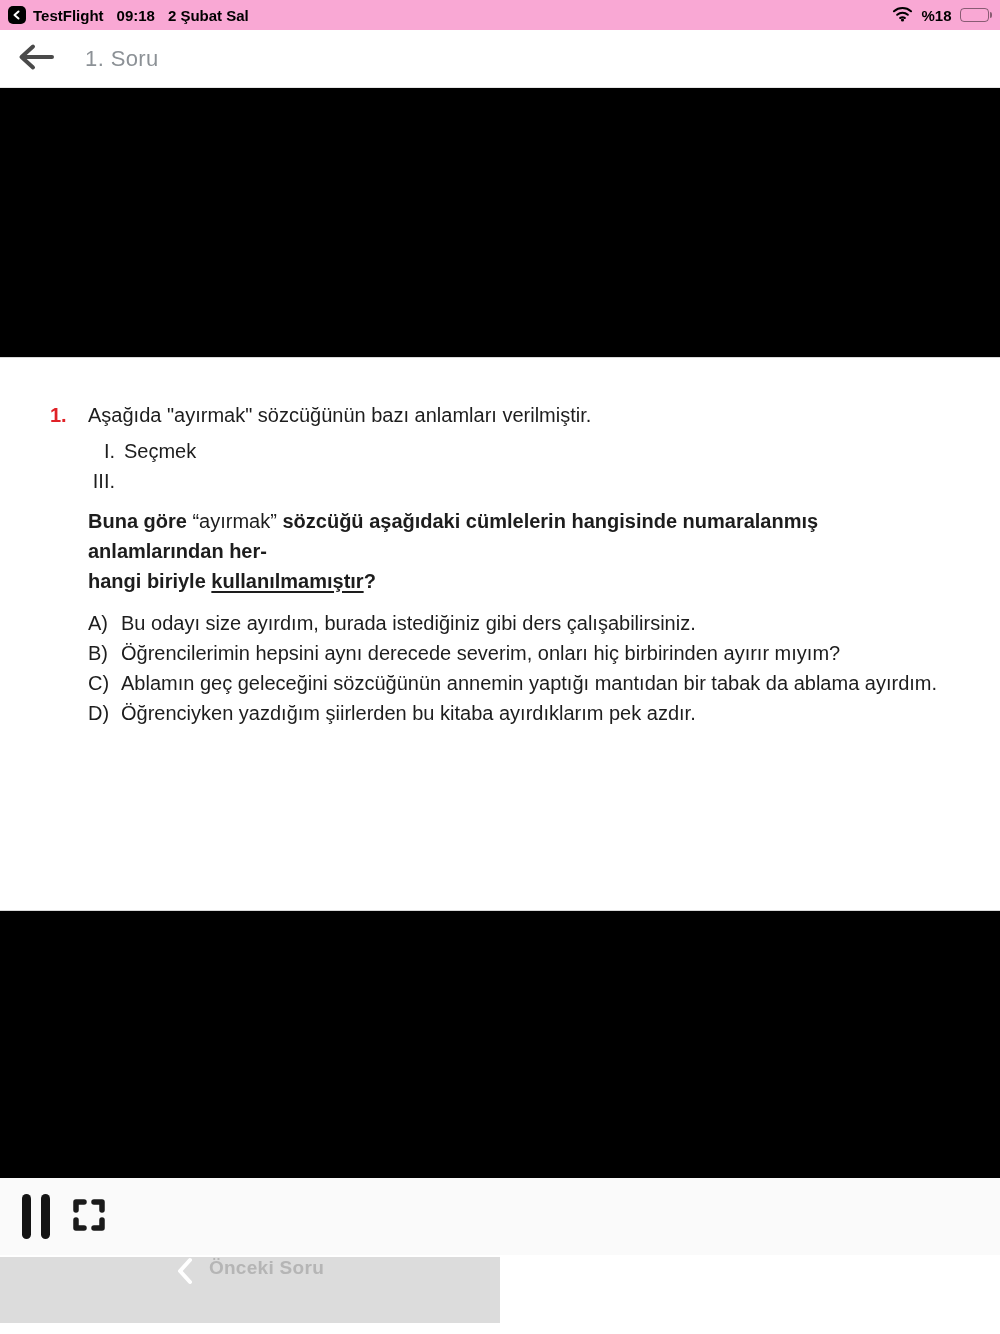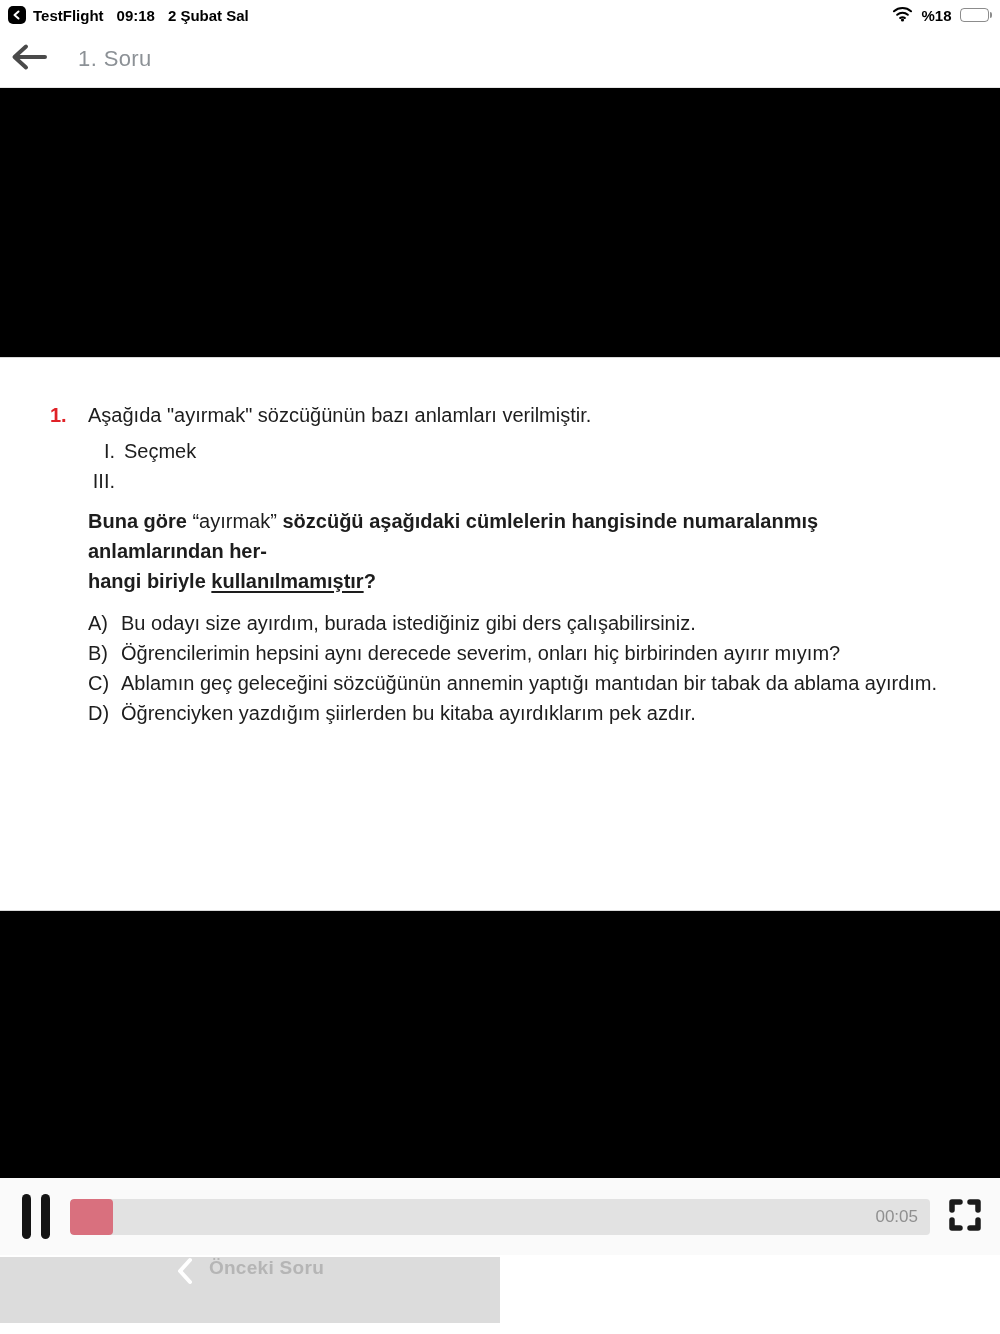--- a/index.html
+++ b/index.html
@@ -1,34 +1,34 @@
 <!DOCTYPE html>
 <html><head>
 <meta charset="utf-8">
 <style>
   * { margin:0; padding:0; box-sizing:border-box; }
   body { font-family:"Liberation Sans","DejaVu Sans",sans-serif; background:#777; }
-  .screen { position:relative; width:1000px; height:1334px; background:#ffffff; overflow:hidden; margin:0 auto; }
+  .screen { position:relative; width:1000px; height:1334px; background:#f9a8d4; overflow:hidden; margin:0 auto; }
 
   
   .status-bar { position:absolute; top:0; left:0; right:0; height:30px;
     display:flex; align-items:center; justify-content:space-between; padding:0 8px; }
   .sb-left { display:flex; align-items:center; gap:13px; font-size:15px; font-weight:700; color:#000; }
   .tf-chip { display:flex; align-items:center; gap:7px; }
   .tf-icon { width:18px; height:18px; background:#000; border-radius:5px;
     display:flex; align-items:center; justify-content:center; }
   .sb-right { display:flex; align-items:center; gap:8px; font-size:15px; font-weight:600; color:#000;justify-content:center; }
   .battery { display:flex; align-items:center; }
   .battery-body { width:29px; height:14px; border:1px solid rgba(0,0,0,.45); border-radius:4px; padding:1.5px; }
   .battery-fill { width:5px; height:100%; background:#000; border-radius:1.5px; }
   .battery-nub { width:2.5px; height:5.5px; background:rgba(0,0,0,.45); border-radius:0 2px 2px 0; margin-left:1px; }
 
   
   .nav-bar { position:absolute; top:30px; left:0; right:0; height:58px;
-    display:flex; align-items:center; padding:0 9px; border-bottom:1px solid #e6e6e6; background:#fff; }
+    display:flex; align-items:center; padding:0 16px; border-bottom:1px solid #e6e6e6; background:#fff; }
   .back-btn { width:44px; height:36px; display:flex; align-items:center; cursor:pointer; }
   .nav-title { margin-left:25px; font-size:22px; color:#8c9196; font-weight:500; letter-spacing:.4px; }
 
   
   .video-top { position:absolute; top:88px; left:0; right:0; height:270px; background:#000; border-bottom:1px solid #d8d8d8; }
   .video-bottom { position:absolute; top:910px; left:0; right:0; height:268px; background:#000; border-top:1px solid #d8d8d8; }
 
   
   .content { position:absolute; top:358px; left:0; right:0; height:552px; background:#fff;
     padding:42px 48px 0 50px; color:#1d1d1d; font-size:20px; }
@@ -150,24 +150,20 @@
     </div>
   </div>
 
   <div class="video-bottom"></div>
 
   <div class="controls">
     <div class="pause-btn">
       <span class="pause-bar"></span>
       <span class="pause-bar"></span>
     </div>
-    <div class="progress">
-      <div class="progress-fill" style="width: 5%;"></div>
-      <div class="time">00:05</div>
-    </div>
     <div class="fullscreen-btn">
       <span>
         <svg width="36" height="36" viewBox="0 0 36 36" aria-hidden="true">
           <path d="M5 13 V5 H13" fill="none" stroke="#1a1a1a" stroke-width="5.5" stroke-linecap="round" stroke-linejoin="round"></path>
           <path d="M23 5 H31 V13" fill="none" stroke="#1a1a1a" stroke-width="5.5" stroke-linecap="round" stroke-linejoin="round"></path>
           <path d="M31 23 V31 H23" fill="none" stroke="#1a1a1a" stroke-width="5.5" stroke-linecap="round" stroke-linejoin="round"></path>
           <path d="M13 31 H5 V23" fill="none" stroke="#1a1a1a" stroke-width="5.5" stroke-linecap="round" stroke-linejoin="round"></path>
         </svg>
       </span>
     </div>

